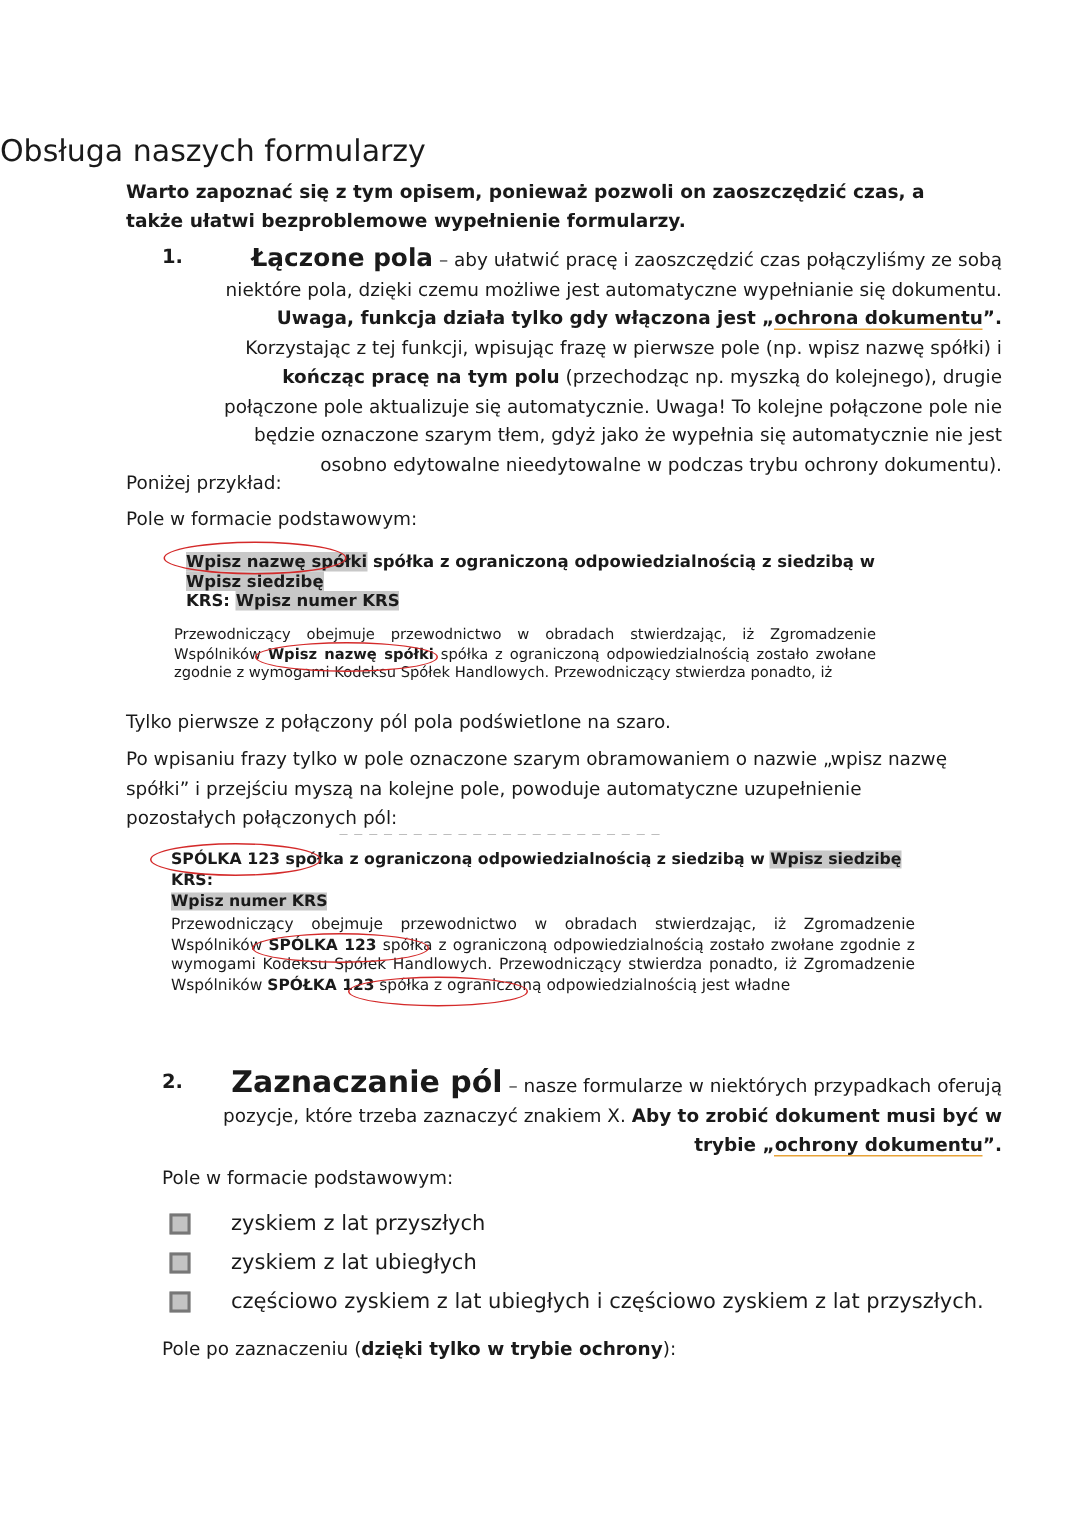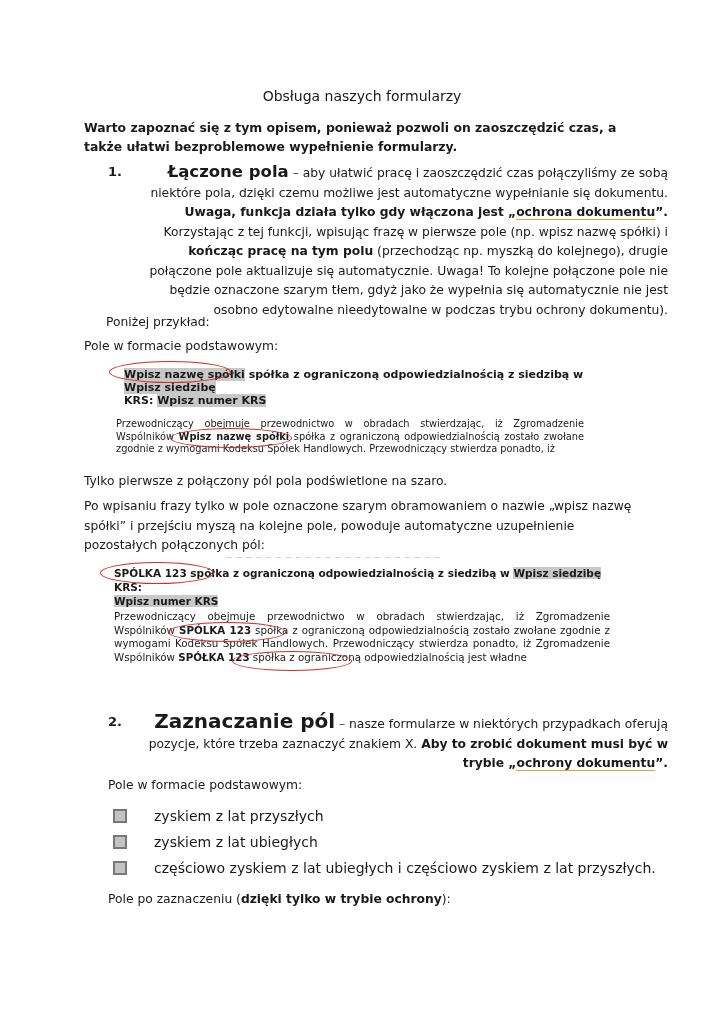--- a/index.html
+++ b/index.html
@@ -1,19 +1,19 @@
 <!DOCTYPE html>
 <html><head>
 <meta charset="utf-8">
 <style>
   html, body { margin: 0; padding: 0; background: #ffffff; }
   body { width: 724px; height: 1024px; position: relative; overflow: hidden;
          font-family: "DejaVu Sans", sans-serif; color: #1a1a1a; }
   .abs { position: absolute; }
-  .title { left: 0; width: 724px; top: 88px; text-align: center; font-size: 14px; }
+  .title { left: 0; width: 724px; top: 88px; font-size: 20px; }
   .intro { left: 84px; top: 118px; width: 560px; font-size: 12.4px; font-weight: bold; line-height: 19px; }
   .sec { left: 108px; width: 560px; font-size: 12.3px; line-height: 19.5px; }
   .sec .num { position: absolute; left: 0; top: 0; font-weight: bold; font-size: 13px; }
   .sec .body { margin-left: 30px; text-align: right; }
   .sec .head { font-size: 16.5px; font-weight: bold; }
   .sec2 .head { font-size: 20px; }
   .sec .dash { color: #444; }
   b { font-weight: bold; }
   .wavy { border-bottom: 1.5px solid #e8a338; }
   .para { left: 84px; width: 560px; font-size: 12.3px; line-height: 19.5px; }
@@ -33,21 +33,21 @@
 
 <div class="abs intro">Warto zapoznać się z tym opisem, ponieważ pozwoli on zaoszczędzić czas, a także ułatwi bezproblemowe wypełnienie formularzy.</div>
 
 <div class="abs sec" style="top:162px;">
   <span class="num">1.</span>
   <div class="body">
     <span class="head">Łączone pola</span><span class="dash"> – </span><span>aby ułatwić pracę i zaoszczędzić czas połączyliśmy ze sobą niektóre pola, dzięki czemu możliwe jest automatyczne wypełnianie się dokumentu. </span><b>Uwaga, funkcja działa tylko gdy włączona jest „</b><b class="wavy">ochrona dokumentu</b><b>”.</b><span> Korzystając z tej funkcji, wpisując frazę w pierwsze pole (np. wpisz nazwę spółki) i </span><b>kończąc pracę na tym polu</b><span> (przechodząc np. myszką do kolejnego), drugie połączone pole aktualizuje się automatycznie. Uwaga! To kolejne połączone pole nie będzie oznaczone szarym tłem, gdyż jako że wypełnia się automatycznie nie jest osobno edytowalne nieedytowalne w podczas trybu ochrony dokumentu).</span>
   </div>
 </div>
 
-<div class="abs para" style="top:313px;margin-left:22px;">Poniżej przykład:</div>
+<div class="abs para" style="top:313px;">Poniżej przykład:</div>
 <div class="abs para" style="top:337px;">Pole w formacie podstawowym:</div>
 
 <div class="abs example" style="left:124px; top:368px; width:470px;">
   <span class="gray">Wpisz nazwę spółki</span><span> spółka z ograniczoną odpowiedzialnością z siedzibą w </span><span class="gray">Wpisz siedzibę</span><br>
   <span>KRS: </span><span class="gray">Wpisz numer KRS</span>
 </div>
 <div class="ellipse" style="left:109px; top:361px; width:122px; height:22px;"></div>
 
 <div class="abs ex-body" style="left:116px; top:418px; width:468px;">
   <span>Przewodniczący obejmuje przewodnictwo w obradach stwierdzając, iż Zgromadzenie Wspólników </span><b>Wpisz nazwę spółki</b><span> spółka z ograniczoną odpowiedzialnością zostało zwołane zgodnie z wymogami Kodeksu Spółek Handlowych. Przewodniczący stwierdza ponadto, iż</span>

